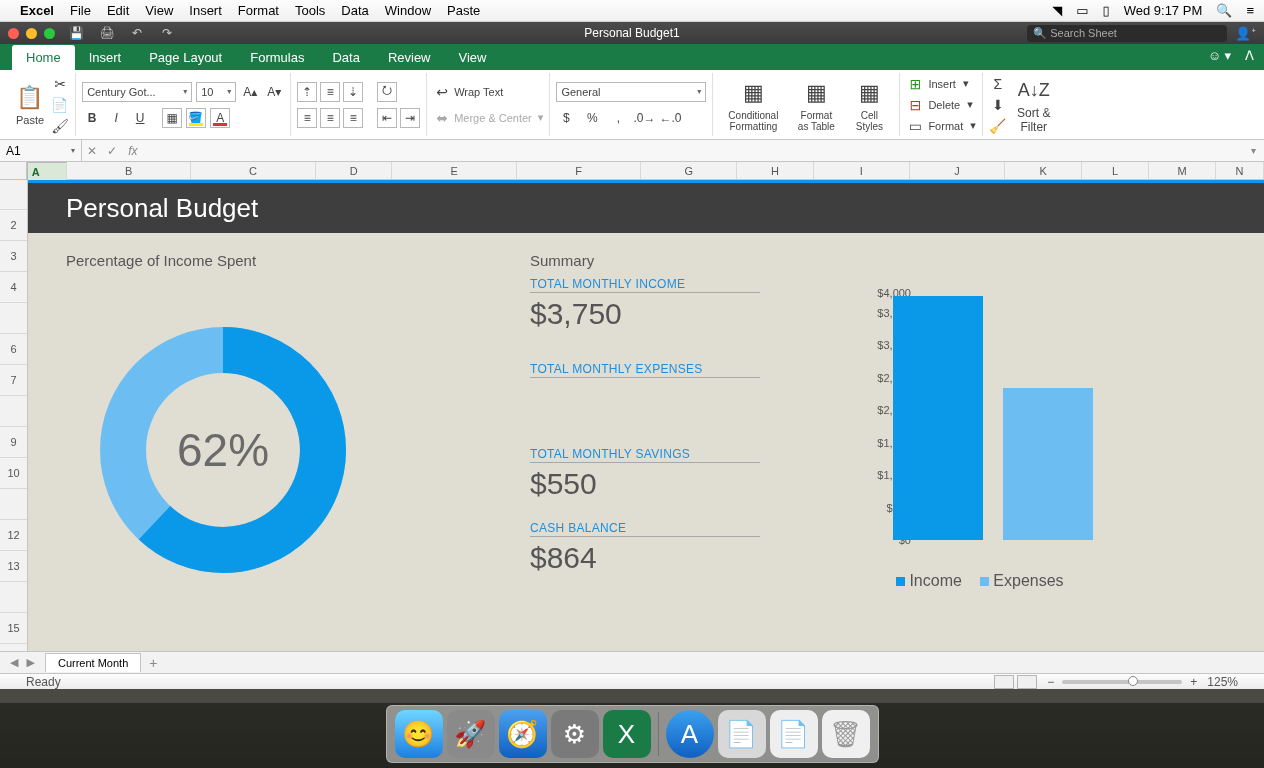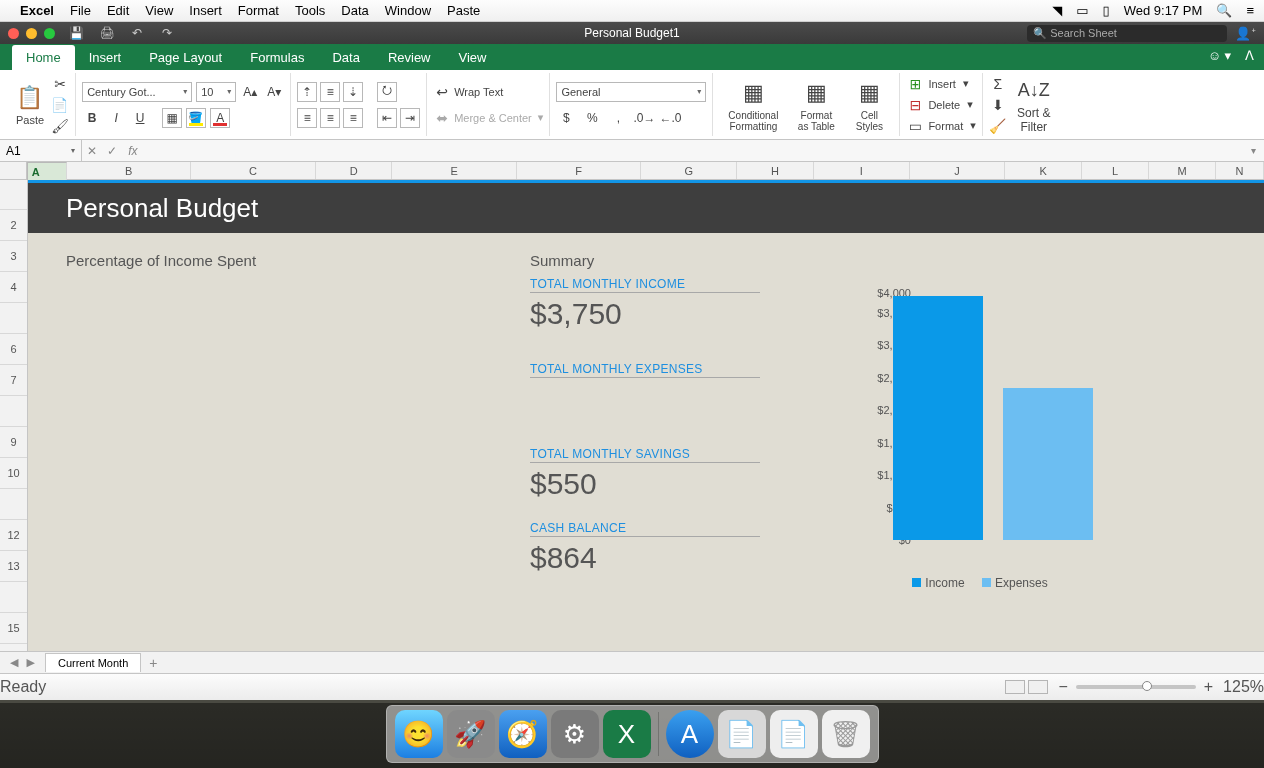--- a/index.html
+++ b/index.html
@@ -59,29 +59,29 @@
 .section-label{position:absolute;font-size:15px;color:#565656;font-family:"Century Gothic",Helvetica,sans-serif}
 .donut-wrap{position:absolute;left:65px;top:140px;width:260px;height:260px}
 .donut-pct{position:absolute;left:50%;top:50%;transform:translate(-50%,-50%);font-size:46px;color:#6a6a6a;font-family:"Century Gothic",Helvetica,sans-serif}
 .sumrow{position:absolute;left:502px;width:230px}
 .sumrow .lbl{color:#1e8fe0;font-size:12px;letter-spacing:0.3px;font-family:"Century Gothic",Helvetica,sans-serif;border-bottom:1px solid #a8a8a8;padding-bottom:1px}
 .sumrow .val{color:#555;font-size:30px;font-family:"Century Gothic",Helvetica,sans-serif;margin-top:4px}
 .barchart{position:absolute;left:780px;top:100px;width:330px;height:310px}
 .barchart .plot{position:absolute;left:55px;top:0;right:5px;height:260px}
 .barchart .ylab{position:absolute;left:0;width:48px;text-align:right;font-size:11px;color:#555;transform:translateY(-50%)}
 .barchart .bar{position:absolute;bottom:0;width:90px}
-.barchart .legend{position:absolute;bottom:0;left:0;right:0;text-align:center;font-size:12px;color:#555}
+.barchart .legend{position:absolute;bottom:0;left:0;right:0;text-align:center;font-size:16px;color:#555}
 .barchart .legend .sw{display:inline-block;width:9px;height:9px;margin:0 4px 0 14px}
 
 .wstabs{height:22px;background:#f2f2f2;border-top:1px solid #c5c5c5;display:flex;align-items:center;font-size:11px;padding-left:6px}
 .wstabs .nav{padding:0 4px;color:#888;font-size:11px}
 .wstabs .wtab{background:#fff;border:1px solid #c5c5c5;border-bottom:none;padding:3px 12px;margin-left:6px}
 .wstabs .plus{padding:0 8px;color:#888;font-size:14px}
 
-.statusbar{height:27px;background:linear-gradient(#fcfcfc,#ececec);border-top:1px solid #c5c5c5;display:flex;align-items:center;font-size:16px;color:#555;padding:0 0}
+.statusbar{height:16px;background:linear-gradient(#fcfcfc,#ececec);border-top:1px solid #c5c5c5;display:flex;align-items:center;font-size:12px;color:#555;padding:0 26px}
 .statusbar .spacer{flex:1}
 .statusbar .vbtn{width:20px;height:14px;border:1px solid #b5b5b5;margin-left:3px;display:inline-block;background:#f0f0f0}
 .statusbar .slider{width:120px;height:4px;background:#c5c5c5;margin:0 8px;position:relative;border-radius:2px}
 .statusbar .slider .thumb{position:absolute;width:10px;height:10px;background:#fff;border:1px solid #888;border-radius:50%;top:-4px;left:55%}
 
 .dockwrap{position:absolute;bottom:0;left:0;right:0;height:65px;display:flex;justify-content:center;background:linear-gradient(rgba(0,0,0,0.0),rgba(0,0,0,0.15))}
 .dock{background:rgba(230,230,230,0.55);border-radius:6px;height:58px;padding:4px 8px;display:flex;gap:4px;align-items:center;margin-top:2px;border:1px solid rgba(255,255,255,0.3)}
 .dockic{width:48px;height:48px;border-radius:10px;display:flex;align-items:center;justify-content:center;font-size:26px;color:#fff}
 .dock .sep{width:1px;height:44px;background:rgba(0,0,0,0.2);margin:0 3px}
 
@@ -303,20 +303,27 @@
     <div class="cellcursor">
         <div class="handle"></div>
       </div>
     <div class="bluestrip"></div>
     <div class="darkbanner">
       <div class="title">Personal Budget</div>
     </div>
     <div class="section-label" style="left:38px;top:72px">Percentage of Income Spent</div>
     <div class="section-label" style="left:502px;top:72px">Summary</div>
 
+    <div class="donut-wrap">
+      <svg width="260" height="260" viewBox="0 0 260 260">
+        <circle cx="130" cy="130" r="100" fill="none" stroke="#6cbef2" stroke-width="46"></circle>
+        <circle cx="130" cy="130" r="100" fill="none" stroke="#0a99e8" stroke-width="46" stroke-dasharray="389 628" transform="rotate(-90 130 130)"></circle>
+      </svg>
+      <div class="donut-pct">62%</div>
+    </div>
 
     <div class="sumrow" style="top:97px">
       <div class="lbl">TOTAL MONTHLY INCOME</div>
       <div class="val">$3,750</div>
     </div>
     <div class="sumrow" style="top:182px">
       <div class="lbl">TOTAL MONTHLY EXPENSES</div>
     </div>
     <div class="sumrow" style="top:267px">
       <div class="lbl">TOTAL MONTHLY SAVINGS</div>

